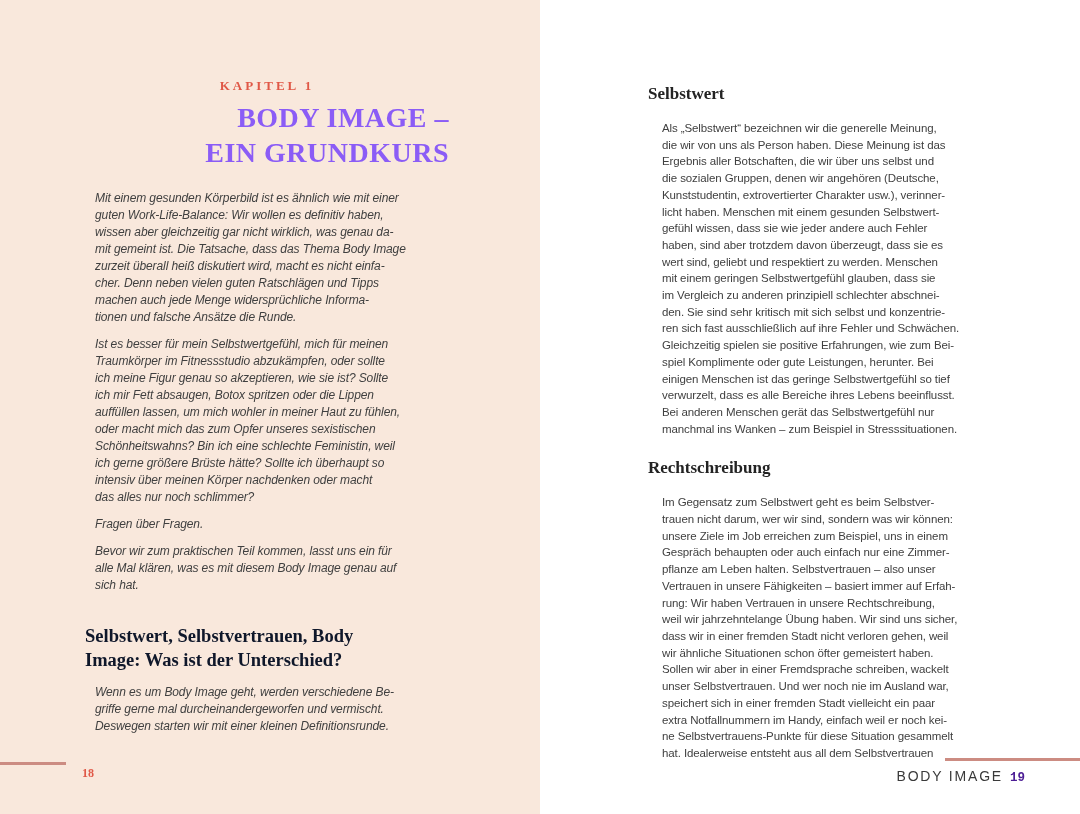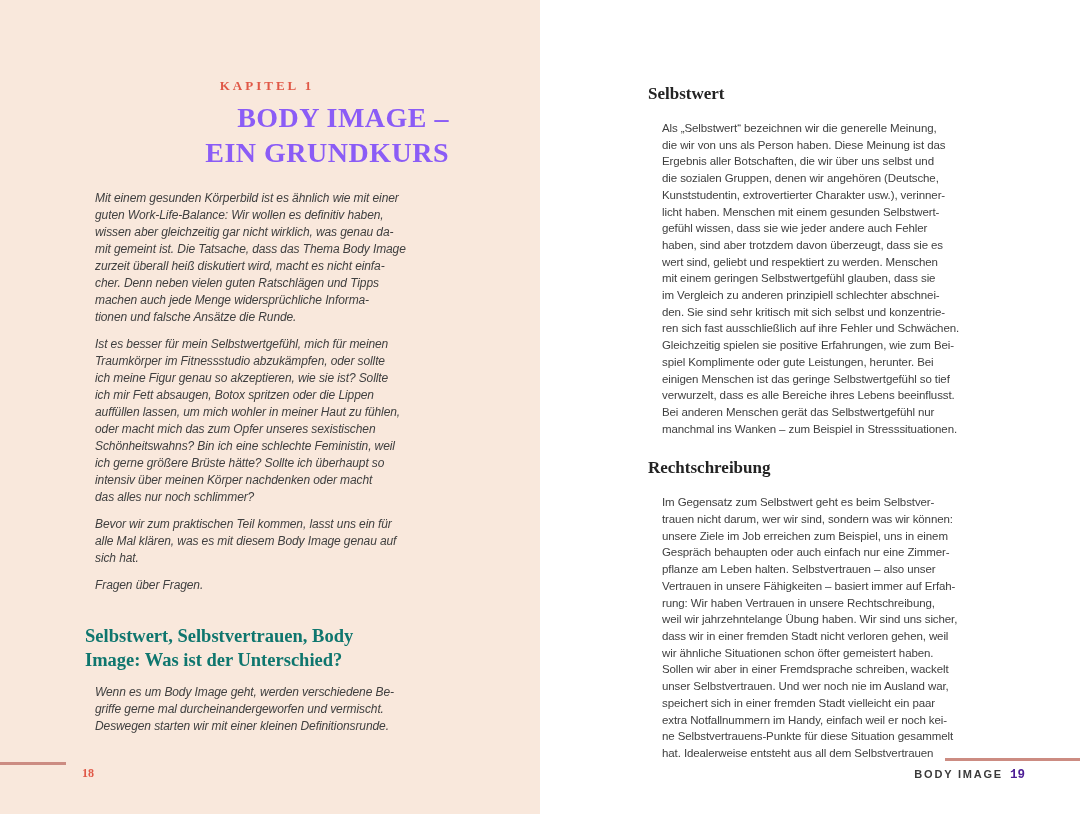--- a/index.html
+++ b/index.html
@@ -25,21 +25,21 @@
     margin: 6px 0 20px 0;
   }
   .body-l {
     font-size: 12px; line-height: 17px; letter-spacing: -0.1px;
     color: #404040; white-space: pre-line;
     margin: 0 0 10px 10px;
     font-style: italic;
   }
   .subheading {
     font-family: "Liberation Serif", serif; font-weight: bold;
-    color: #0f766e; font-size: 18.5px; line-height: 24px;
+    color: #0f172a; font-size: 18.5px; line-height: 24px;
     white-space: pre-line; margin: 30px 0 12px 0;
   }
   .section-heading {
     font-family: "Liberation Serif", serif; font-weight: bold;
     color: #232323; font-size: 17px; line-height: 20px;
     margin: 0 0 8px 0;
   }
   .body-r {
     font-size: 11.5px; line-height: 16.7px; letter-spacing: -0.1px;
     color: #404040; white-space: pre-line;
@@ -57,21 +57,21 @@
   }
   .footer-rule-right {
     position: absolute; right: 0; top: 758px;
     width: 135px; height: 2.5px; background: #cc8c82;
   }
   .footer-right {
     position: absolute; right: 55px; top: 768px;
     display: flex; align-items: baseline; gap: 7px;
   }
   .footer-label {
-    font-size: 11px; font-weight: bold; letter-spacing: 1.8px; color: #3a3a3a;
+    font-size: 14px; font-weight: normal; letter-spacing: 1.8px; color: #3a3a3a;
   }
   .page-num-right {
     font-family: Liberation Mono, monospace; font-weight: bold;
     font-size: 12.5px; color: #4c1d95;
   }
 </style>
 </head>
 <body>
 
 <div class="spread">
@@ -92,24 +92,24 @@
     <p class="body-l">Ist es besser für mein Selbstwertgefühl, mich für meinen
 Traumkörper im Fitnessstudio abzukämpfen, oder sollte
 ich meine Figur genau so akzeptieren, wie sie ist? Sollte
 ich mir Fett absaugen, Botox spritzen oder die Lippen
 auffüllen lassen, um mich wohler in meiner Haut zu fühlen,
 oder macht mich das zum Opfer unseres sexistischen
 Schönheitswahns? Bin ich eine schlechte Feministin, weil
 ich gerne größere Brüste hätte? Sollte ich überhaupt so
 intensiv über meinen Körper nachdenken oder macht
 das alles nur noch schlimmer?</p>
+    <p class="body-l">Fragen über Fragen.</p>
     <p class="body-l">Bevor wir zum praktischen Teil kommen, lasst uns ein für
 alle Mal klären, was es mit diesem Body Image genau auf
 sich hat.</p>
-    <p class="body-l">Fragen über Fragen.</p>
 
     <h2 class="subheading">Selbstwert, Selbstvertrauen, Body
 Image: Was ist der Unterschied?</h2>
     <p class="body-l">Wenn es um Body Image geht, werden verschiedene Be-
 griffe gerne mal durcheinandergeworfen und vermischt.
 Deswegen starten wir mit einer kleinen Definitionsrunde.</p>
 
     <div class="footer-rule-left"></div>
     <div class="page-num-left">18</div>
   </div>

